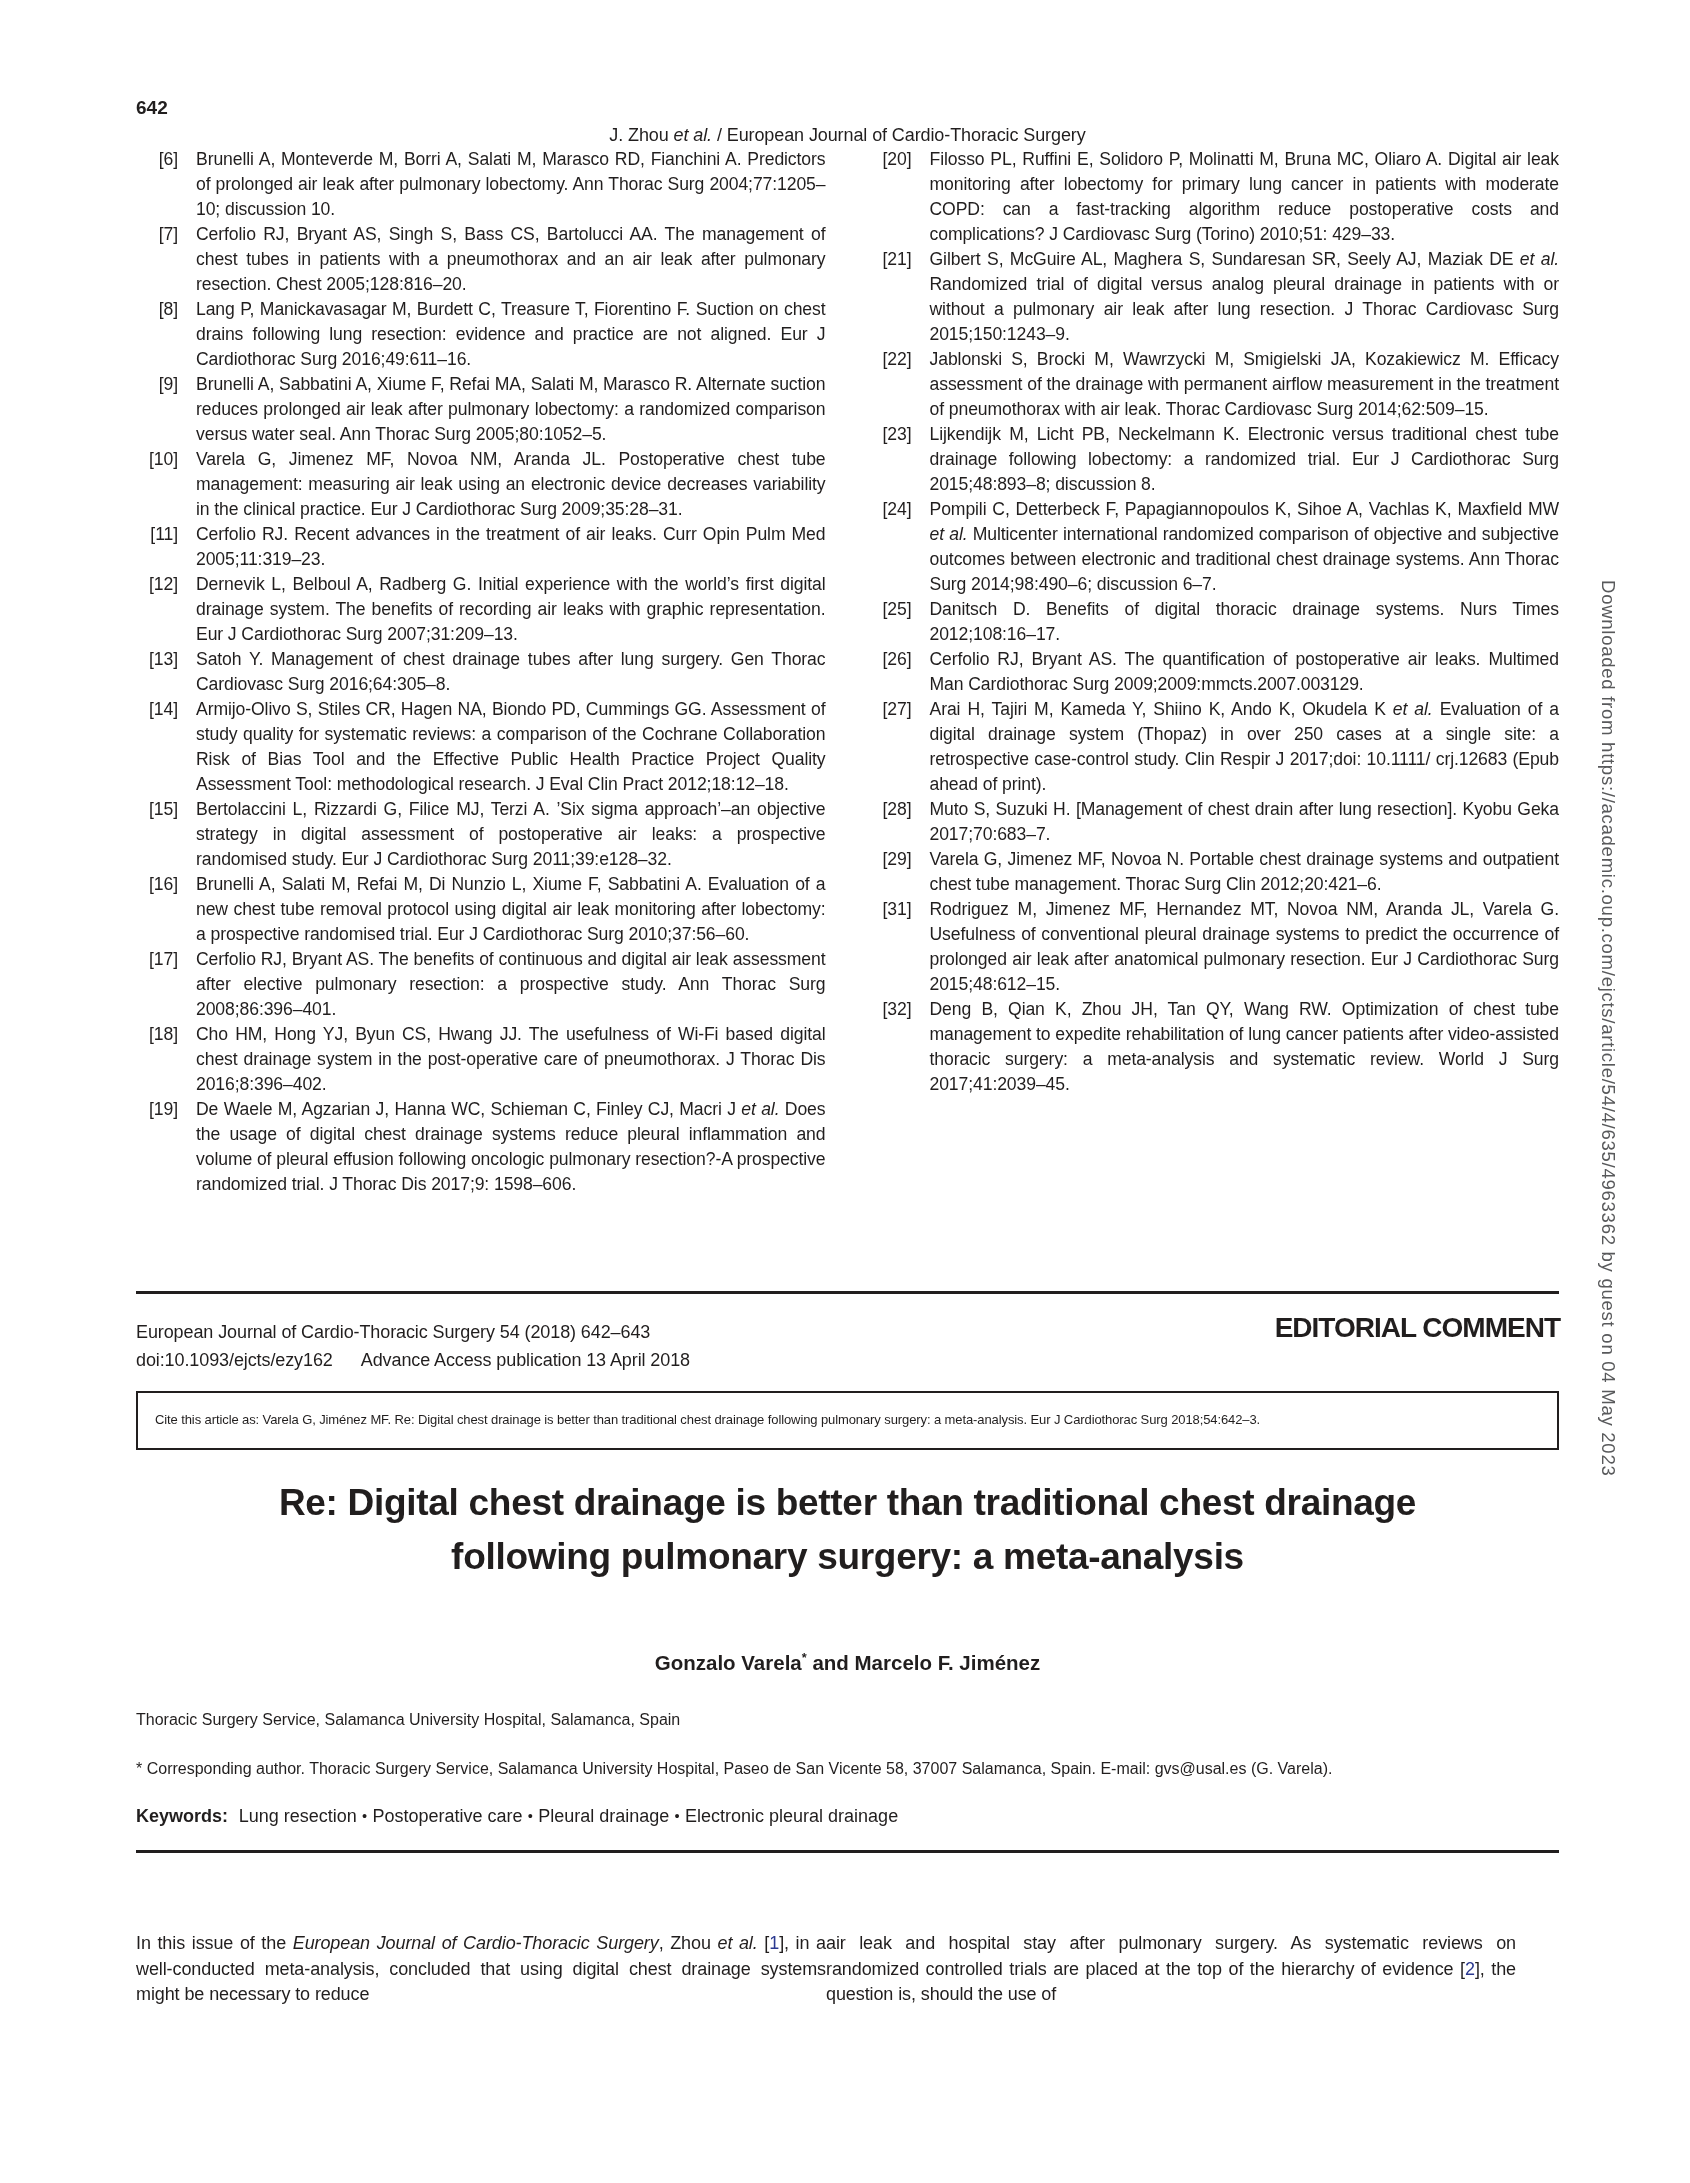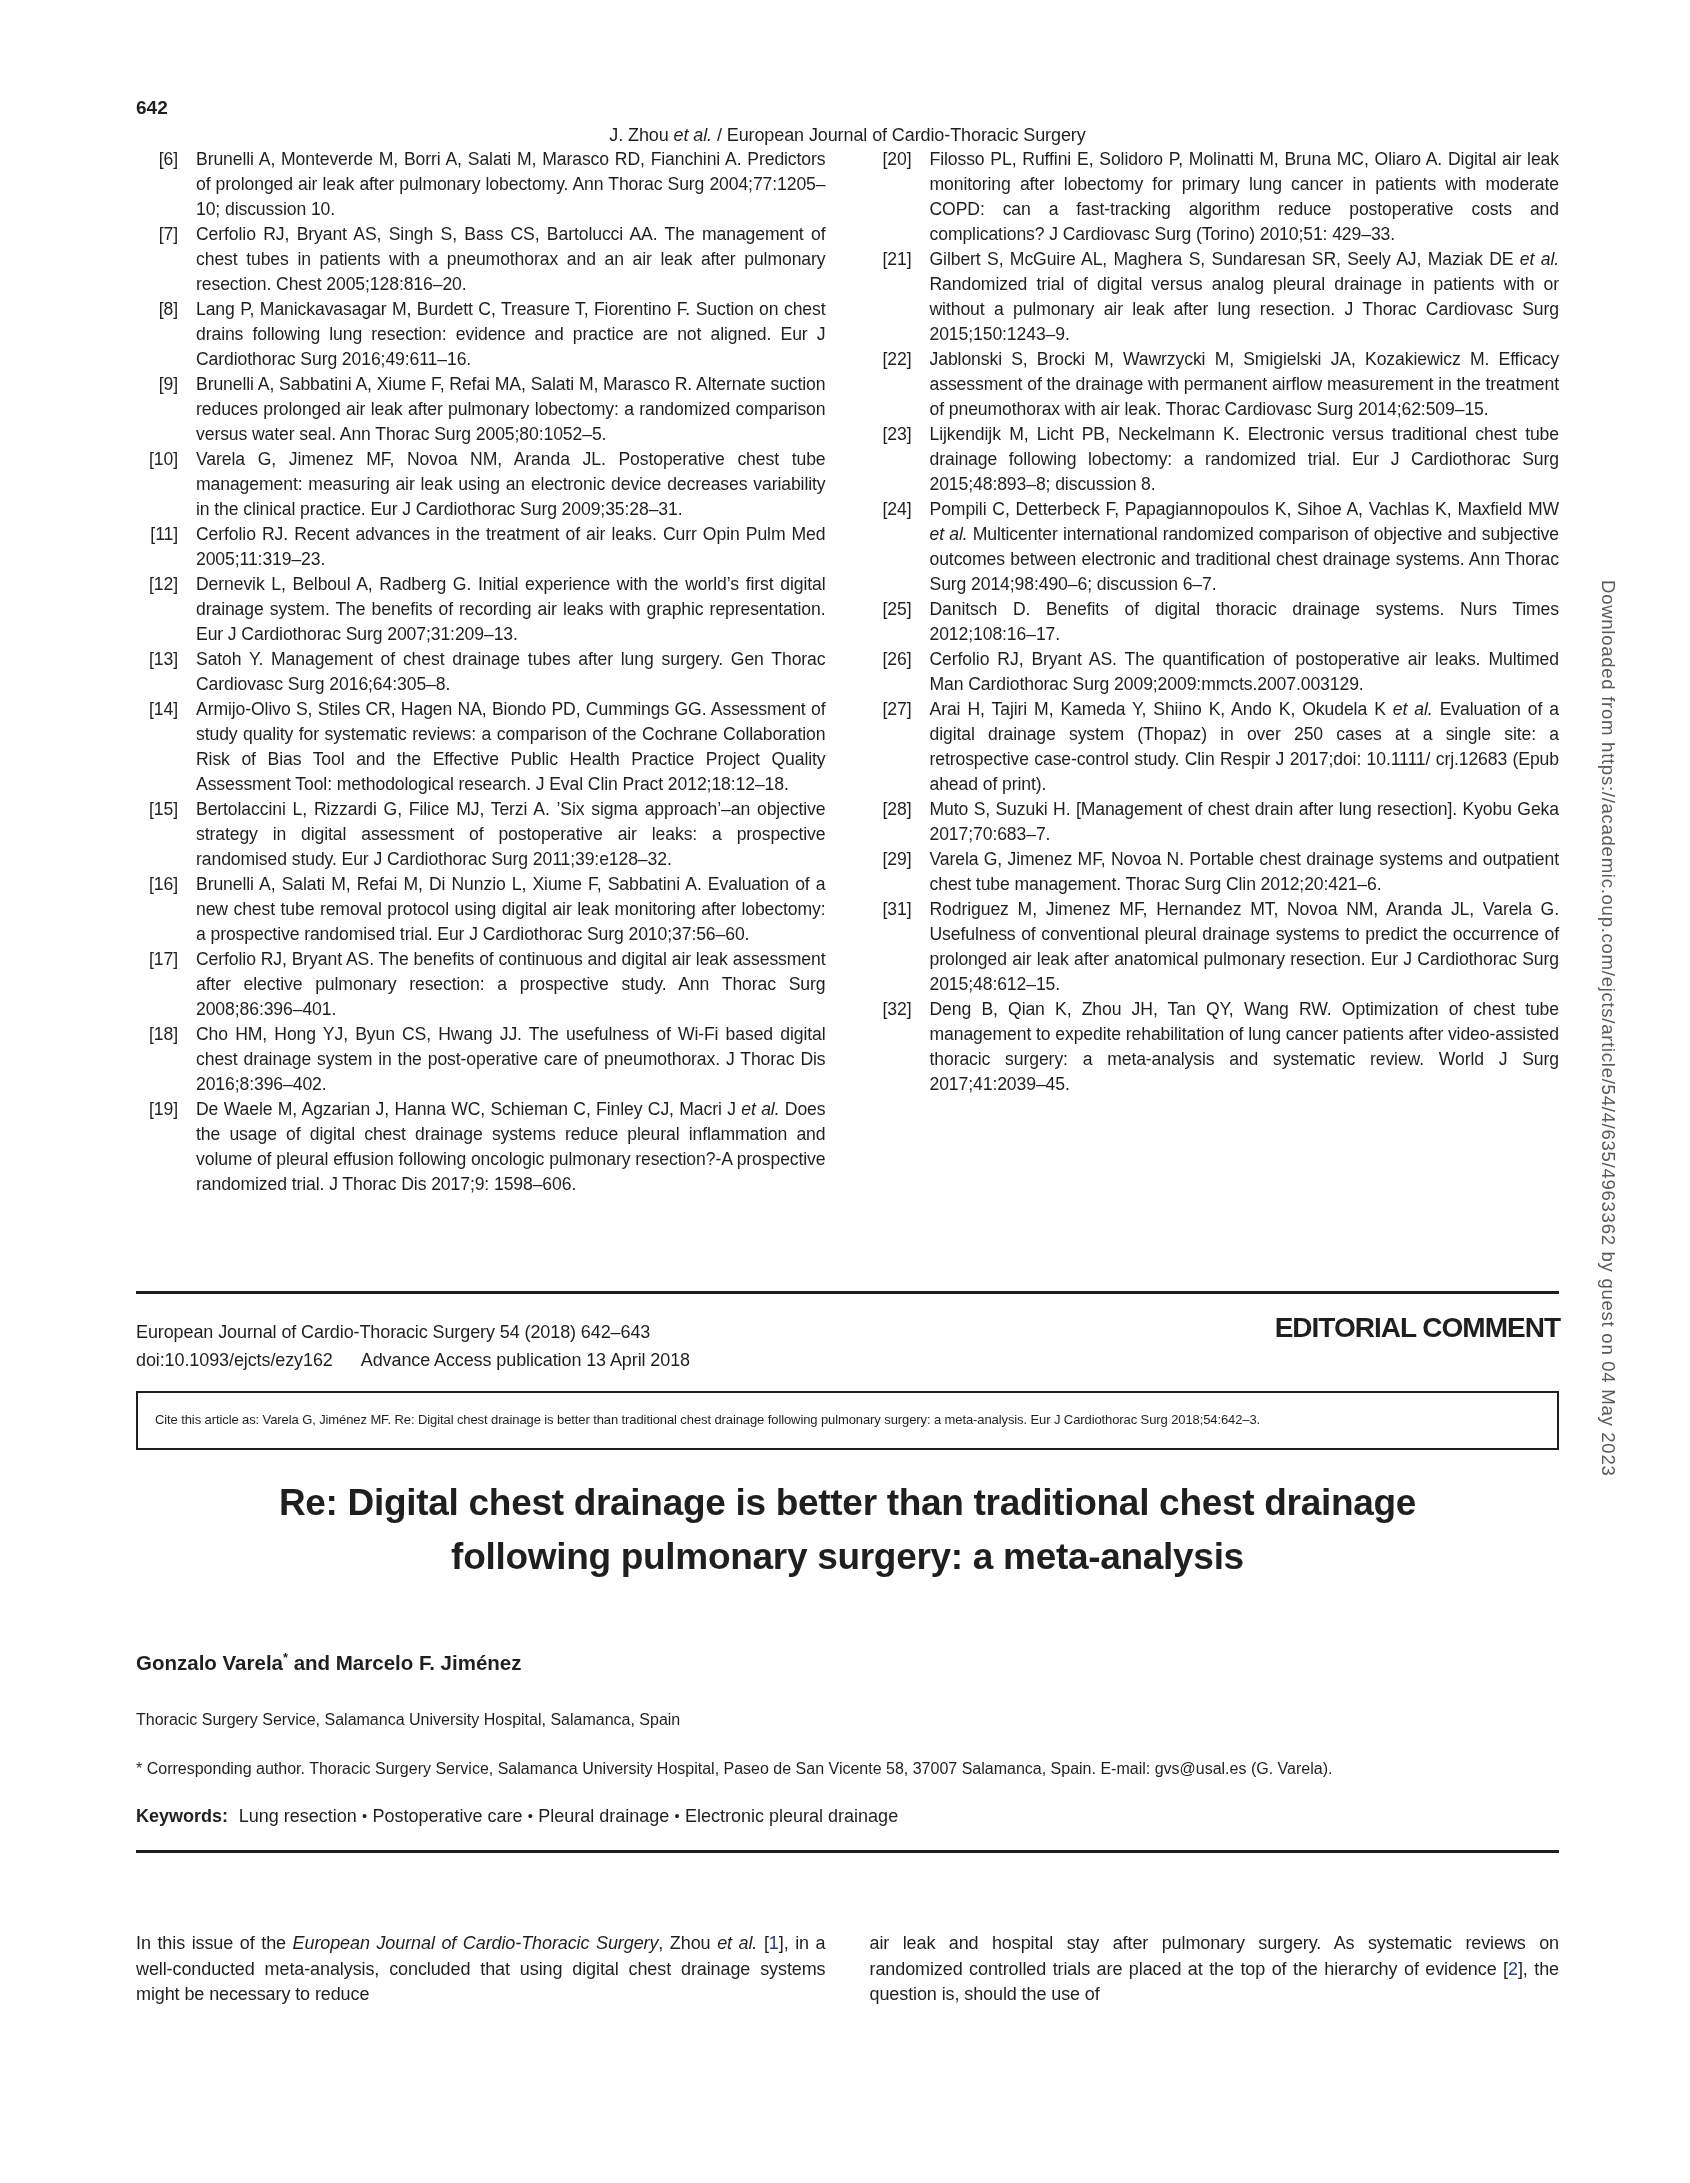--- a/index.html
+++ b/index.html
@@ -25,29 +25,29 @@
   
   #journal-info{top:1322px;left:136px;width:994px;font-size:18px;letter-spacing:-0.1px;}
   #doi-line{margin-top:7.3px;}
   #advance-access{margin-left:28px;}
   #editorial-comment{top:1312px;right:130px;font-size:28px;font-weight:900;letter-spacing:-1px;}
   
   #cite-box{top:1391px;left:136px;width:1423px;box-sizing:border-box;border:2px solid #211e1e;padding:14px 17px 16px 17px;}
   #cite-text{font-size:13px;line-height:25px;text-align:justify;letter-spacing:-0.1px;}
   
   #article-title{top:1476px;left:136px;width:1423px;text-align:center;font-weight:bold;font-size:37px;line-height:54px;letter-spacing:-0.3px;}
-  #article-authors{top:1650px;left:136px;width:1423px;text-align:left;font-weight:bold;font-size:20.5px;}
+  #article-authors{top:1650px;left:136px;width:1423px;text-align:center;font-weight:bold;font-size:20.5px;}
   #article-authors sup{font-size:62%;}
   #affiliation{top:1711px;left:136px;width:1423px;font-size:16px;}
   #correspondence{top:1760px;left:136px;width:1423px;font-size:16px;}
   #keywords-row{top:1806px;left:136px;width:1423px;font-size:18px;}
   #keywords-label{font-weight:bold;margin-right:10.6px;margin-top:15px;}
   .kw-bullet{padding:0 5.3px;font-size:14.6px;vertical-align:0.7px;}
   
-  #body-cols{top:1931px;left:136px;width:1423px;display:flex;gap:44px;}
+  #body-cols{top:1931px;left:136px;width:1423px;display:flex;}
   .body-col{width:690px;font-size:18px;line-height:25.5px;text-align:justify;letter-spacing:-0.1px;}
   .ref-link{color:#2b3990;cursor:pointer;}
   
   #watermark{left:1597px;top:580px;writing-mode:vertical-rl;white-space:nowrap;
     font-size:18.6px;letter-spacing:0.7px;color:#58595b;}
 </style>
 </head>
 <body>
 
 <div id="header" class="abs">

